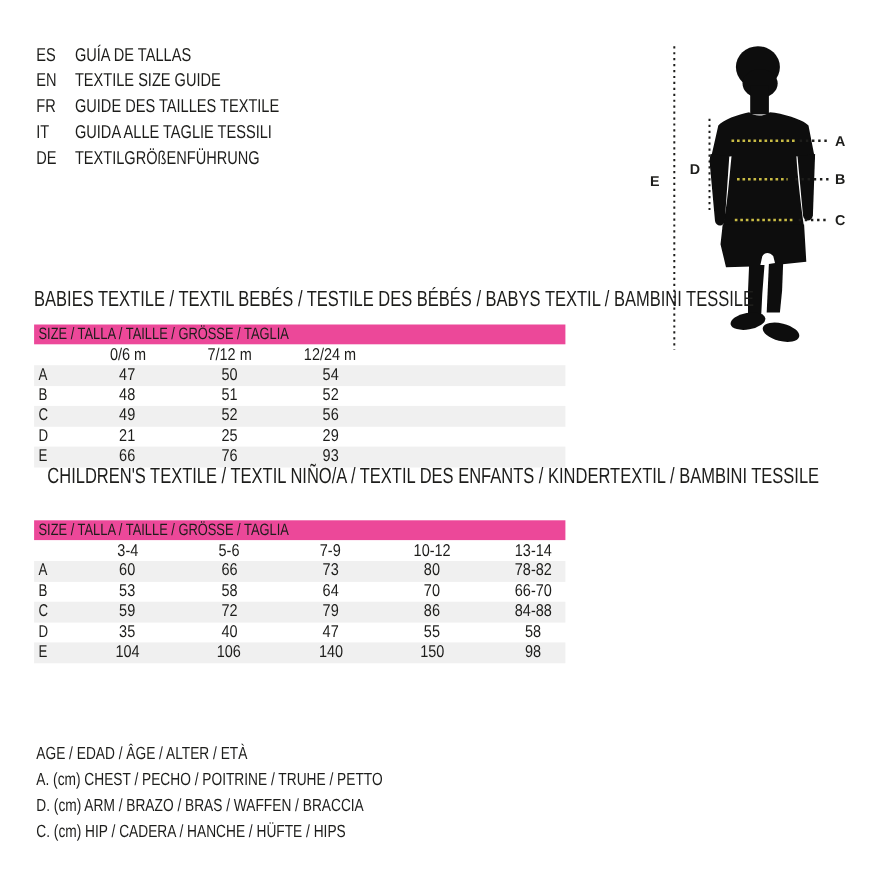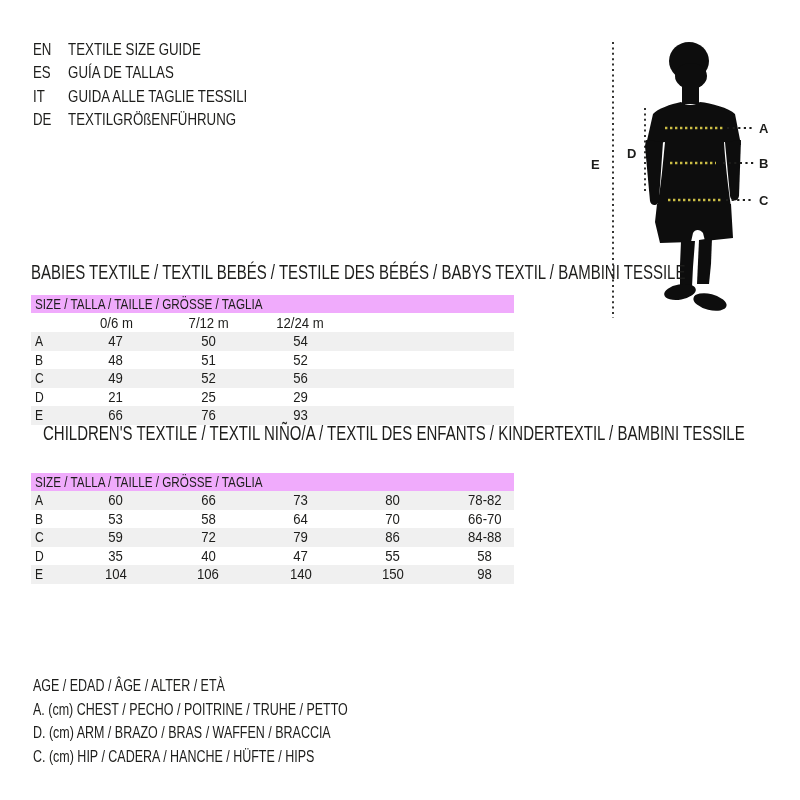--- a/index.html
+++ b/index.html
@@ -18,43 +18,44 @@
 
   
   .section-title { position:absolute; left:31px; font-size:20px; height:18px; line-height:18px;text-decoration:underline; }
   #babies-title   { top:263px; }
   #children-title { top:424px;margin-left:12px; }
 
   
   .size-table { position:absolute; left:31px; width:483px; font-size:15.5px; }
   #babies-table   { top:295px; }
   #children-table { top:473px; }
-  .st-bar { height:18px; line-height:18px; background:#f0abfc; padding-left:4px; font-size:15px; }
+  .st-bar { height:18px; line-height:18px; background:#ec4899; padding-left:4px; font-size:15px; }
   .st-row { display:grid; grid-template-columns:22px 1fr 1fr 1fr 1fr 1fr; height:18.6px; line-height:18.6px;gap:34px; }
   .st-row.colhead { height:19px; line-height:19px; }
   .st-cell  { text-align:center; overflow:visible; }
   .st-label { text-align:left; padding-left:4px; }
   .stripe { background:#f0f0f0; }
 
   
   .legend { position:absolute; left:33px; top:630px; font-size:16px;margin-top:44px; }
   .legend-row { height:23.5px; line-height:23.5px; }
 
   
   .figure { position:absolute; left:583px; top:20px; width:205px; height:302px; }
   .figure svg text { font-family:"Liberation Sans", sans-serif; font-weight:bold; font-size:13px; fill:#1d1d1b; }
 </style>
 </head>
 <body>
 
 <div class="canvas">
 
   <div class="lang">
+    <div class="lang-row"><span class="cx"><span class="lang-code">ES</span><span>GUÍA DE TALLAS</span></span></div>
     <div class="lang-row"><span class="cx"><span class="lang-code">EN</span><span>TEXTILE SIZE GUIDE</span></span></div>
-    <div class="lang-row"><span class="cx"><span class="lang-code">ES</span><span>GUÍA DE TALLAS</span></span></div>
+    <div class="lang-row"><span class="cx"><span class="lang-code">FR</span><span>GUIDE DES TAILLES TEXTILE</span></span></div>
     <div class="lang-row"><span class="cx"><span class="lang-code">IT</span><span>GUIDA ALLE TAGLIE TESSILI</span></span></div>
     <div class="lang-row"><span class="cx"><span class="lang-code">DE</span><span>TEXTILGRÖßENFÜHRUNG</span></span></div>
   </div>
 
   <div class="figure">
     <svg viewBox="0 0 205 302" width="205" height="302">
 
       <line x1="30" y1="22" x2="30" y2="298" stroke="#1d1d1b" stroke-width="1.8" stroke-dasharray="2 3.4"></line>
       <line x1="62" y1="88" x2="62" y2="172" stroke="#1d1d1b" stroke-width="1.8" stroke-dasharray="2 3.4"></line>
 
@@ -138,20 +139,28 @@
       <div class="st-cell"><span class="cxc">93</span></div>
       <div class="st-cell"></div>
       <div class="st-cell"></div>
     </div>
   </div>
 
   <div class="section-title" id="children-title"><span class="cx" style="transform:scaleX(0.75)">CHILDREN'S TEXTILE / TEXTIL NIÑO/A / TEXTIL DES ENFANTS / KINDERTEXTIL / BAMBINI TESSILE</span></div>
 
   <div class="size-table" id="children-table">
     <div class="st-bar"><span class="cx">SIZE / TALLA / TAILLE / GRÖSSE / TAGLIA</span></div>
+    <div class="st-row colhead">
+      <div class="st-label"></div>
+      <div class="st-cell"><span class="cxc">3-4</span></div>
+      <div class="st-cell"><span class="cxc">5-6</span></div>
+      <div class="st-cell"><span class="cxc">7-9</span></div>
+      <div class="st-cell"><span class="cxc">10-12</span></div>
+      <div class="st-cell"><span class="cxc">13-14</span></div>
+    </div>
     <div class="st-row stripe">
       <div class="st-label"><span class="cx">A</span></div>
       <div class="st-cell"><span class="cxc">60</span></div>
       <div class="st-cell"><span class="cxc">66</span></div>
       <div class="st-cell"><span class="cxc">73</span></div>
       <div class="st-cell"><span class="cxc">80</span></div>
       <div class="st-cell"><span class="cxc">78-82</span></div>
     </div>
     <div class="st-row">
       <div class="st-label"><span class="cx">B</span></div>

